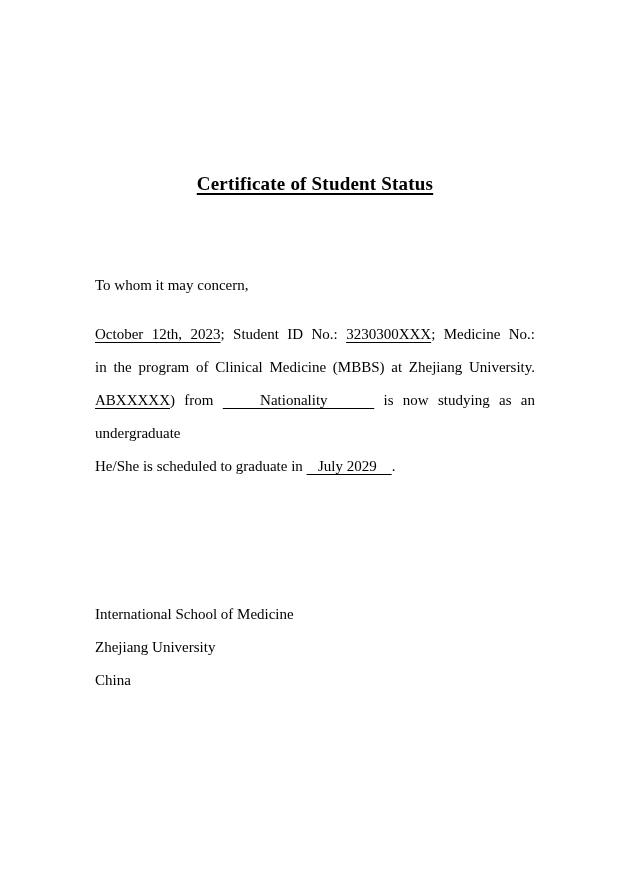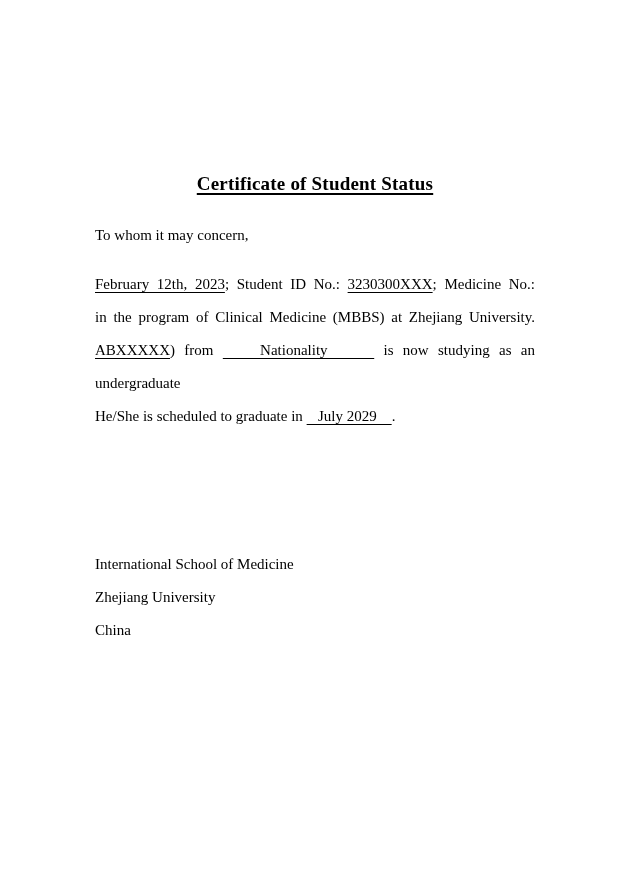--- a/index.html
+++ b/index.html
@@ -29,21 +29,21 @@
     font-weight: 700;
     line-height: 27px;
     letter-spacing: 0.2px;
   }
   .title .u2 {
     text-decoration: underline;
     text-decoration-thickness: 2px;
     text-underline-offset: 3px;
   }
   .salutation {
-    margin: 22px 0 0 0;
+    margin: 72px 0 0 0;
     line-height: 33px;
   }
   .para {
     margin-top: 16px;
   }
   .line {
     line-height: 33px;
     text-align: justify;
     text-align-last: justify;
     -moz-text-align-last: justify;
@@ -71,21 +71,21 @@
 <body>
 
 <div class="page">
   <div class="content">
 
     <h1 class="title"><span class="u2">Certificate of Student Status</span></h1>
 
     <p class="salutation">To whom it may concern,</p>
 
     <div class="para">
-      <div class="line"><span class="u">February 12th, 2023</span><span>; Student ID No.: </span><span class="u">3230300XXX</span><span>; Medicine No.:</span></div>
+      <div class="line"><span class="u">October 12th, 2023</span><span>; Student ID No.: </span><span class="u">3230300XXX</span><span>; Medicine No.:</span></div>
       <div class="line"><span>in the program of Clinical Medicine (MBBS) at Zhejiang University.</span></div>
       <div class="line"><span class="u">ABXXXXX</span><span>) from </span><span class="u">&nbsp;&nbsp;&nbsp;&nbsp;Nationality&nbsp;&nbsp;&nbsp;&nbsp;&nbsp;</span><span> is now studying as an undergraduate</span></div>
       <div class="line last"><span>He/She is scheduled to graduate in </span><span class="u">&nbsp;&nbsp;&nbsp;July 2029&nbsp;&nbsp;&nbsp;&nbsp;</span><span>.</span></div>
     </div>
 
     <div class="sig">
       <div class="sline">International School of Medicine</div>
       <div class="sline">Zhejiang University</div>
       <div class="sline">China</div>
     </div>

